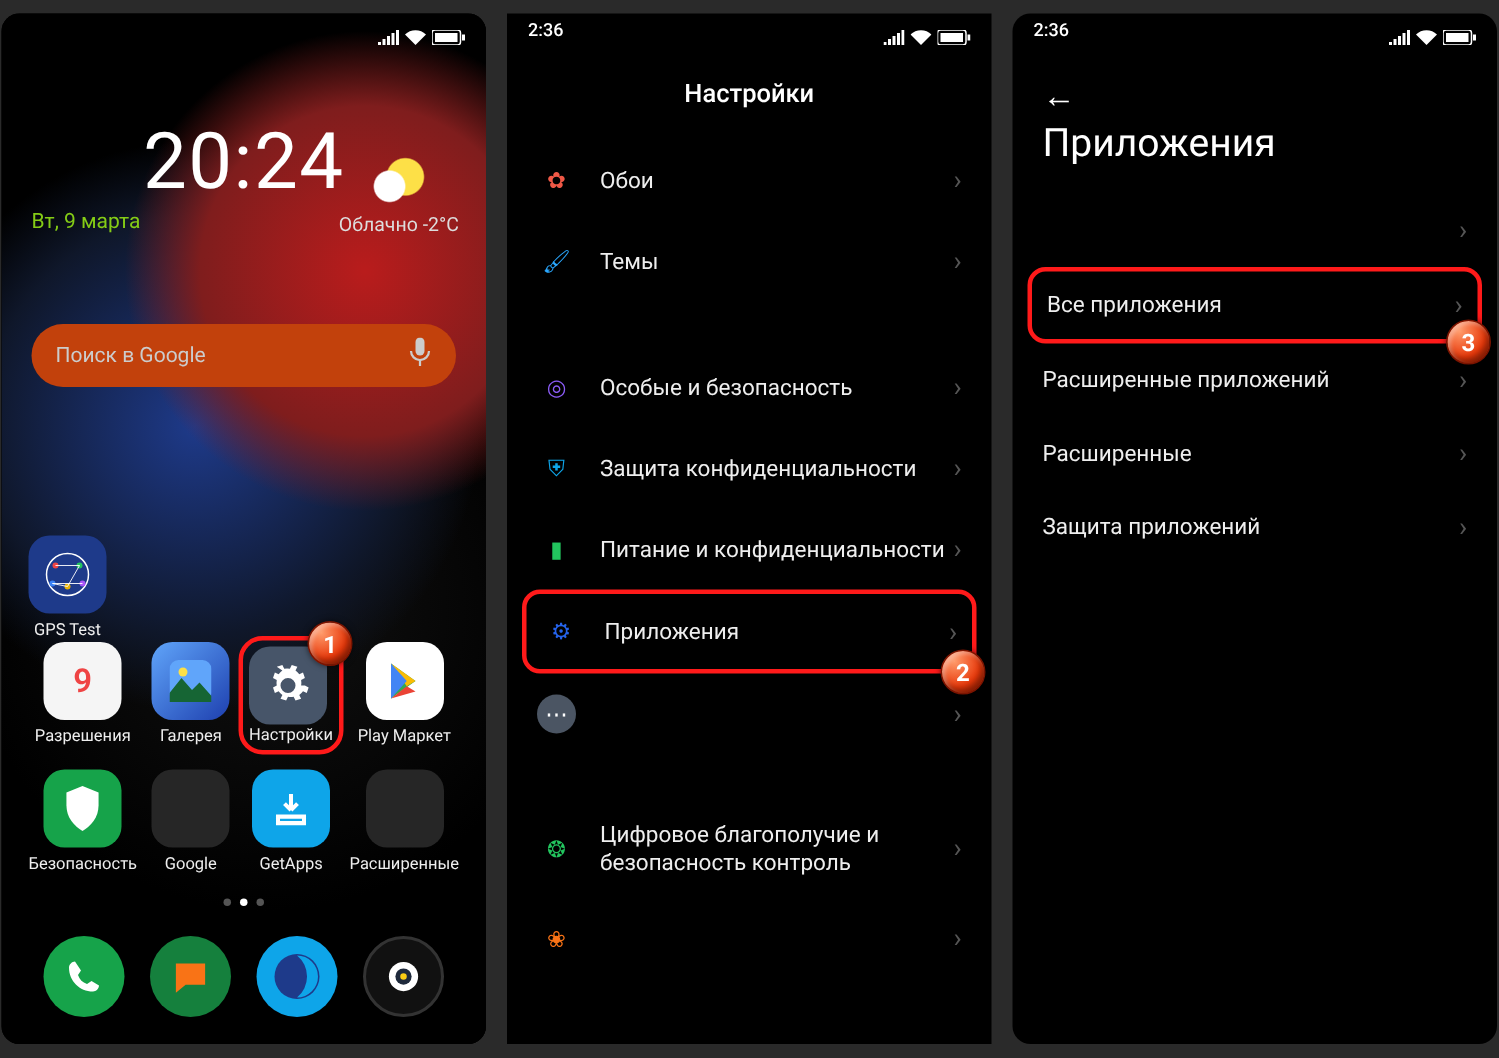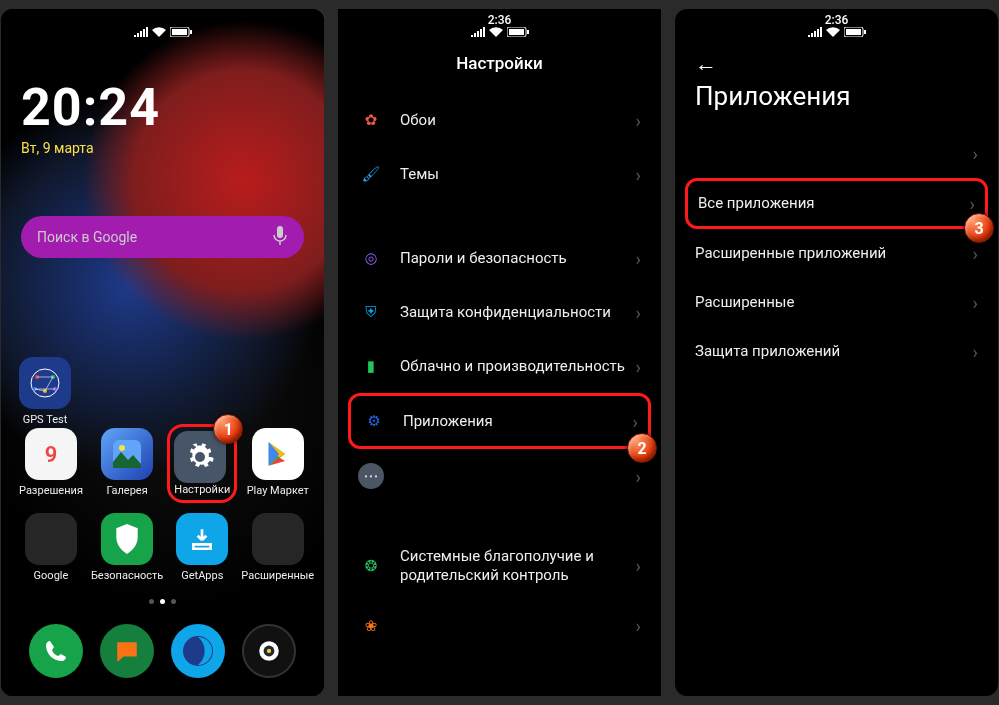--- a/index.html
+++ b/index.html
@@ -1,33 +1,33 @@
 <!DOCTYPE html>
 <html><head>
 <meta charset="utf-8">
 <style>
   * { box-sizing: border-box; margin: 0; padding: 0; }
   body { background: #2a2a2a; font-family: -apple-system, Roboto, Arial, sans-serif; width: 999px; height: 705px; display: flex; justify-content: center; align-items: center; }
   .stage { display: flex; gap: 0; }
   .phone { width: 323px; height: 687px; background: #000; position: relative; overflow: hidden; color: #fff; }
   .rounded { border-radius: 12px; }
-  .status-bar { height: 28px; display: flex; justify-content: space-between; align-items: center; padding: 4px 14px 0; font-size: 12px; font-weight: 500; flex-direction: column; }
+  .status-bar { height: 28px; display: flex; justify-content: space-between; padding: 4px 14px 0; font-size: 12px; font-weight: 500; }
   .status-left { display:flex; align-items:center; gap:4px;}
   .status-right { display:flex; align-items:center; gap:4px; }
   .sig-icon { display:inline-flex; }
   
   .wallpaper { position:absolute; inset:0; background: radial-gradient(circle at 75% 25%, #b91c1c 0, #7f1d1d 110px, transparent 160px),
                radial-gradient(circle at 40% 40%, #1e3a8a 0, #0f172a 140px, transparent 190px),
                radial-gradient(circle at 55% 58%, #111 0, #000 200px), #000; }
   .clock-block { position:relative; padding: 40px 20px 0; }
-  .clock-time { font-size: 52px; font-weight: 700; letter-spacing: 1px; }
-  .clock-date { font-size: 14px; color:#fde047; margin-top:2px;}
+  .clock-time { font-size: 52px; font-weight: 400; letter-spacing: 1px; text-align: center; }
+  .clock-date { font-size: 14px; color:#84cc16; margin-top:2px;}
   .weather { position:absolute; top: 62px; right: 18px; text-align:right; font-size: 13px; color:#ddd; display:flex; flex-direction:column; align-items:center; }
   .weather-icon { width:42px; height:42px; background: radial-gradient(circle at 35% 60%, #fff 10px, transparent 11px), radial-gradient(circle at 60% 45%, #fde047 12px, transparent 13px); border-radius:50%; margin-bottom:2px;}
-  .search-pill { margin: 60px 20px 0; background: #a21caf; border-radius: 30px; height: 42px; display:flex; align-items:center; padding: 0 16px; font-size: 14px; color:#ccc; }
+  .search-pill { margin: 60px 20px 0; background: #c2410c; border-radius: 30px; height: 42px; display:flex; align-items:center; padding: 0 16px; font-size: 14px; color:#ccc; }
   .search-pill .mic { margin-left:auto; }
   .app-grid { position:absolute; bottom: 114px; left:0; right:0; padding: 0 18px; display:grid; grid-template-columns: repeat(4, 1fr); gap: 14px 8px; }
   .app-icon { display:flex; flex-direction:column; align-items:center; font-size: 11px; color:#eee; text-align:center; gap:4px; }
   .icon-box { width:52px; height:52px; border-radius: 14px; display:flex; align-items:center; justify-content:center; font-size:24px; }
   .app-row2 { position:absolute; bottom: 270px; left:18px; }
   .gps-icon { background:#1e3a8a; }
   .cal-icon { background:#f5f5f5; color:#ef4444; }
   .gallery-icon { background:linear-gradient(135deg,#60a5fa,#1e40af); }
   .settings-icon { background:#475569; color:#fff; }
   .play-icon { background:#fff; }
@@ -83,20 +83,24 @@
               <rect x="0" y="0" width="19" height="10" rx="2" fill="none" stroke="#fff"></rect>
               <rect x="2" y="2" width="15" height="6" fill="#fff"></rect>
               <rect x="20" y="3" width="2" height="4" fill="#fff"></rect>
             </svg>
           </span>
       </span>
     </div>
     <div class="clock-block" style="position:relative">
       <div class="clock-time">20:24</div>
       <div class="clock-date">Вт, 9 марта</div>
+      <div class="weather">
+        <div class="weather-icon"></div>
+        <div><span>Облачно</span> <span>-2°C</span></div>
+      </div>
     </div>
     <div class="search-pill" style="position:relative">
       <span>Поиск в Google</span>
       <span class="mic"><svg width="16" height="20" viewBox="0 0 16 20">
             <rect x="5" y="0" width="6" height="12" rx="3" fill="#ccc"></rect>
             <path d="M2 9a6 6 0 0012 0M8 15v4" stroke="#ccc" fill="none" stroke-width="1.5"></path>
           </svg></span>
     </div>
 
     <div class="app-row2">
@@ -147,43 +151,43 @@
             <svg width="28" height="28" viewBox="0 0 24 24">
               <path d="M4 2l14 10L4 22z" fill="#34a853"></path>
               <path d="M4 2l14 10-5 3L4 2z" fill="#fbbc04"></path>
               <path d="M4 22l9-7 5 3L4 22z" fill="#ea4335"></path>
               <path d="M4 2v20l9-10z" fill="#4285f4"></path>
             </svg>
           </div>
           <span>Play Маркет</span>
         </div>
 
+      <div class="app-icon">
+          <div class="icon-box security-icon">
+            <svg width="26" height="30" viewBox="0 0 24 28">
+              <path d="M12 0l10 4v8c0 8-5 13-10 16C7 25 2 20 2 12V4z" fill="#fff"></path>
+            </svg>
+          </div>
+          <span>Безопасность</span>
+        </div>
       <div class="app-icon">
           <div class="icon-box folder-icon">
             <span style="background:#ea4335"></span>
             <span style="background:#4285f4"></span>
             <span style="background:#fbbc04"></span>
             <span style="background:#34a853"></span>
             <span style="background:#fff"></span>
             <span style="background:#ea4335"></span>
             <span style="background:#673ab7"></span>
             <span style="background:#ff5722"></span>
             <span style="background:#03a9f4"></span>
           </div>
           <span>Google</span>
         </div>
       <div class="app-icon">
-          <div class="icon-box security-icon">
-            <svg width="26" height="30" viewBox="0 0 24 28">
-              <path d="M12 0l10 4v8c0 8-5 13-10 16C7 25 2 20 2 12V4z" fill="#fff"></path>
-            </svg>
-          </div>
-          <span>Безопасность</span>
-        </div>
-      <div class="app-icon">
           <div class="icon-box getapps-icon">
             <svg width="26" height="26" viewBox="0 0 24 24">
               <path d="M12 3v10m0 0l-4-4m4 4l4-4M4 17h16v4H4z" stroke="#fff" stroke-width="2.5" fill="none"></path>
             </svg>
           </div>
           <span>GetApps</span>
         </div>
       <div class="app-icon">
           <div class="icon-box folder-icon">
             <span style="background:#0ea5e9"></span>
@@ -264,49 +268,49 @@
         <span class="chev">›</span>
       </div>
     <div class="setting-row">
         <span class="row-icon" style="color:#2aa8ff">🖌</span>
         <span class="row-text">Темы</span>
         <span class="chev">›</span>
       </div>
     <div class="gap-med"></div>
     <div class="setting-row">
         <span class="row-icon" style="color:#8b5cf6">◎</span>
-        <span class="row-text">Пароли и безопасность</span>
+        <span class="row-text">Особые и безопасность</span>
         <span class="chev">›</span>
       </div>
     <div class="setting-row">
         <span class="row-icon" style="color:#0ea5e9">⛨</span>
         <span class="row-text">Защита конфиденциальности</span>
         <span class="chev">›</span>
       </div>
     <div class="setting-row">
         <span class="row-icon" style="color:#22c55e">▮</span>
-        <span class="row-text">Облачно и производительность</span>
+        <span class="row-text">Питание и конфиденциальности</span>
         <span class="chev">›</span>
       </div>
     <div style="position:relative">
       <div class="setting-row highlight-row">
           <span class="row-icon" style="color:#2563eb">⚙</span>
           <span class="row-text">Приложения</span>
           <span class="chev">›</span>
         </div>
       <div class="badge" style="bottom:-14px; right:4px">2</div>
     </div>
     <div class="setting-row">
         <span class="row-icon" style="background:#4b5563;color:#fff;border-radius:50%">⋯</span>
         <span class="chev">›</span>
       </div>
     <div class="gap-med"></div>
     <div class="setting-row">
         <span class="row-icon" style="color:#22c55e">❂</span>
-        <span class="row-text">Системные благополучие и родительский контроль</span>
+        <span class="row-text">Цифровое благополучие и безопасность контроль</span>
         <span class="chev">›</span>
       </div>
     <div class="setting-row">
         <span class="row-icon" style="color:#f97316">❀</span>
         <span class="chev">›</span>
       </div>
   </div>
 
   <div class="phone rounded">
     <div class="status-bar">

